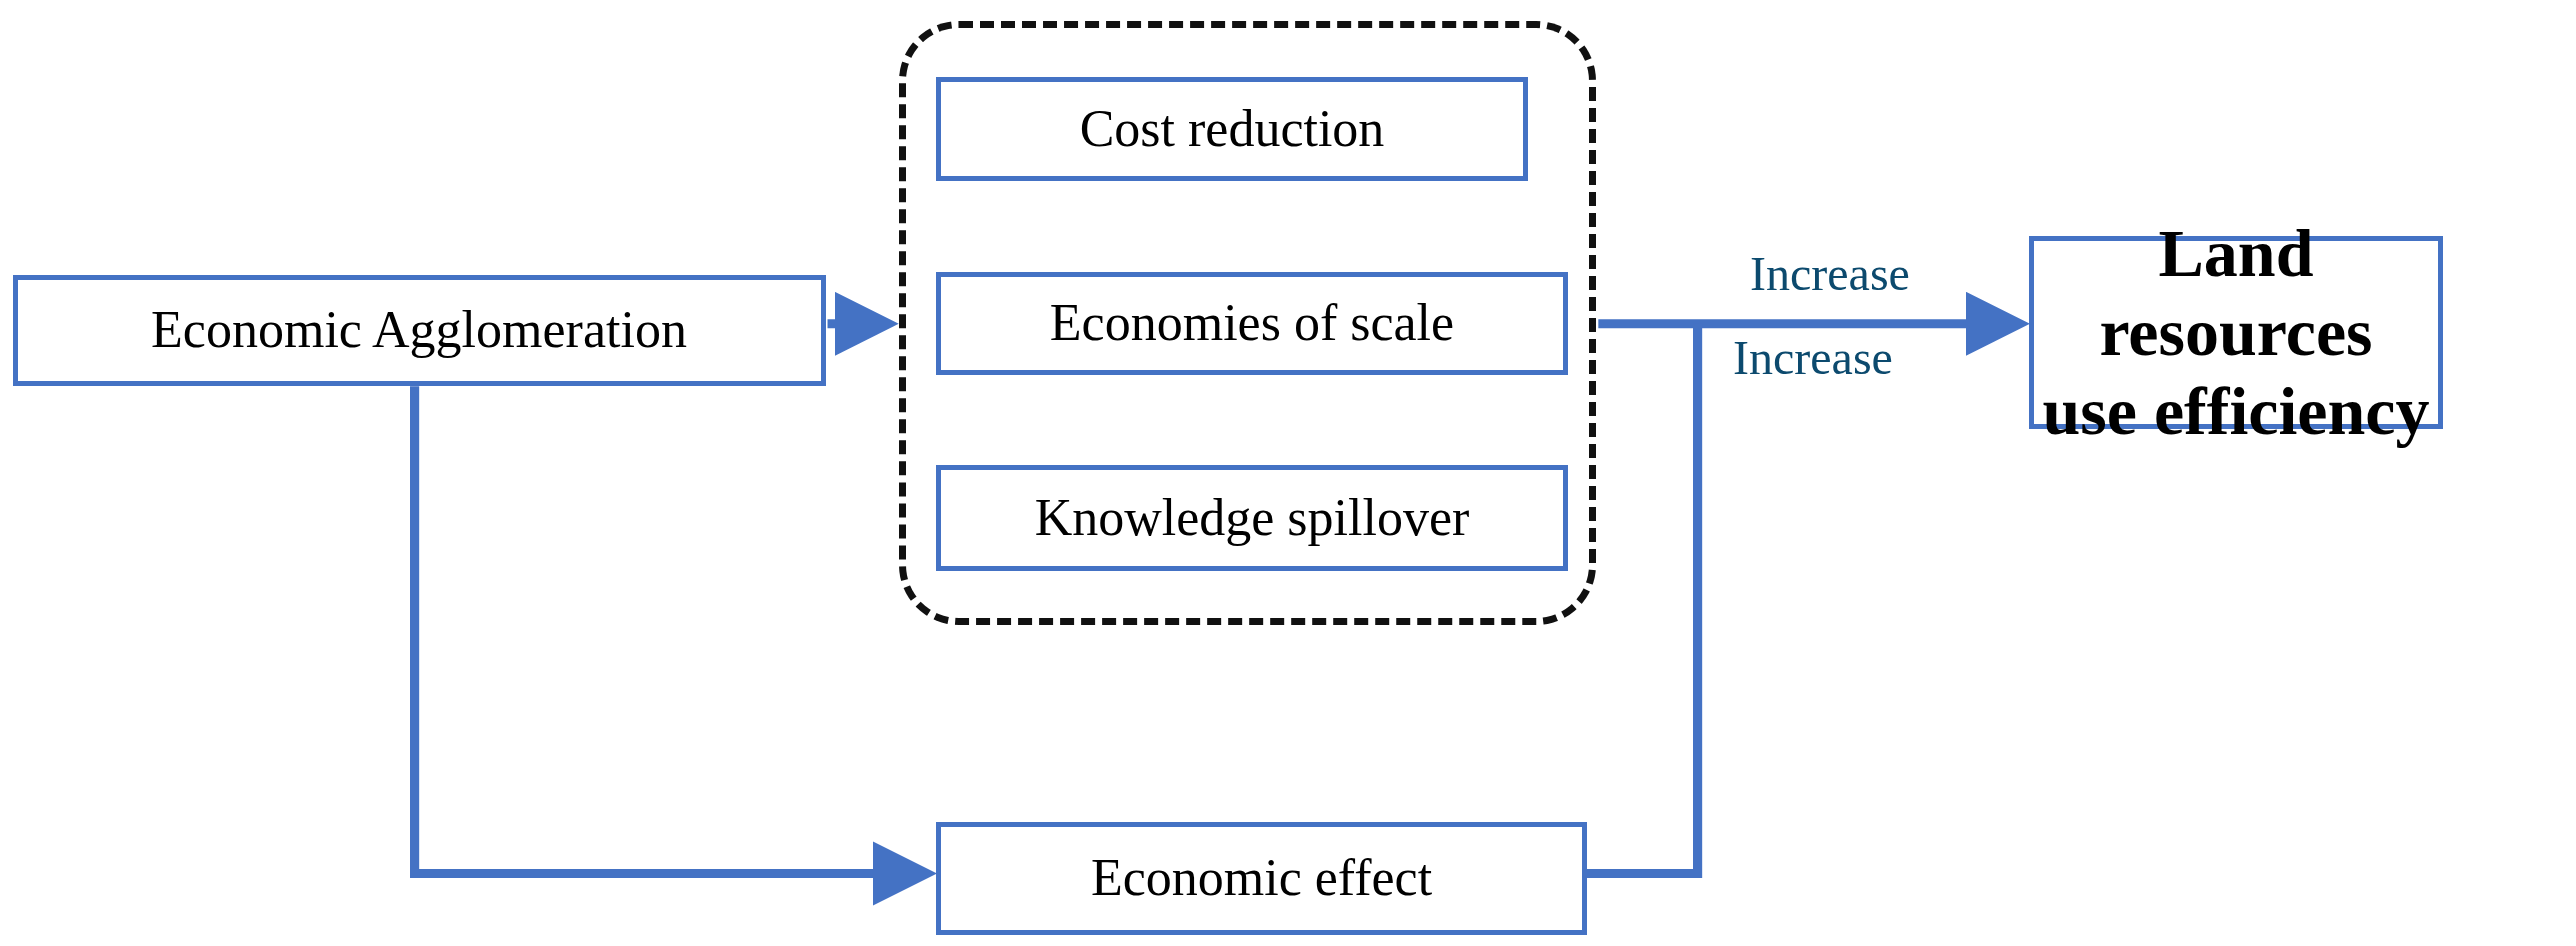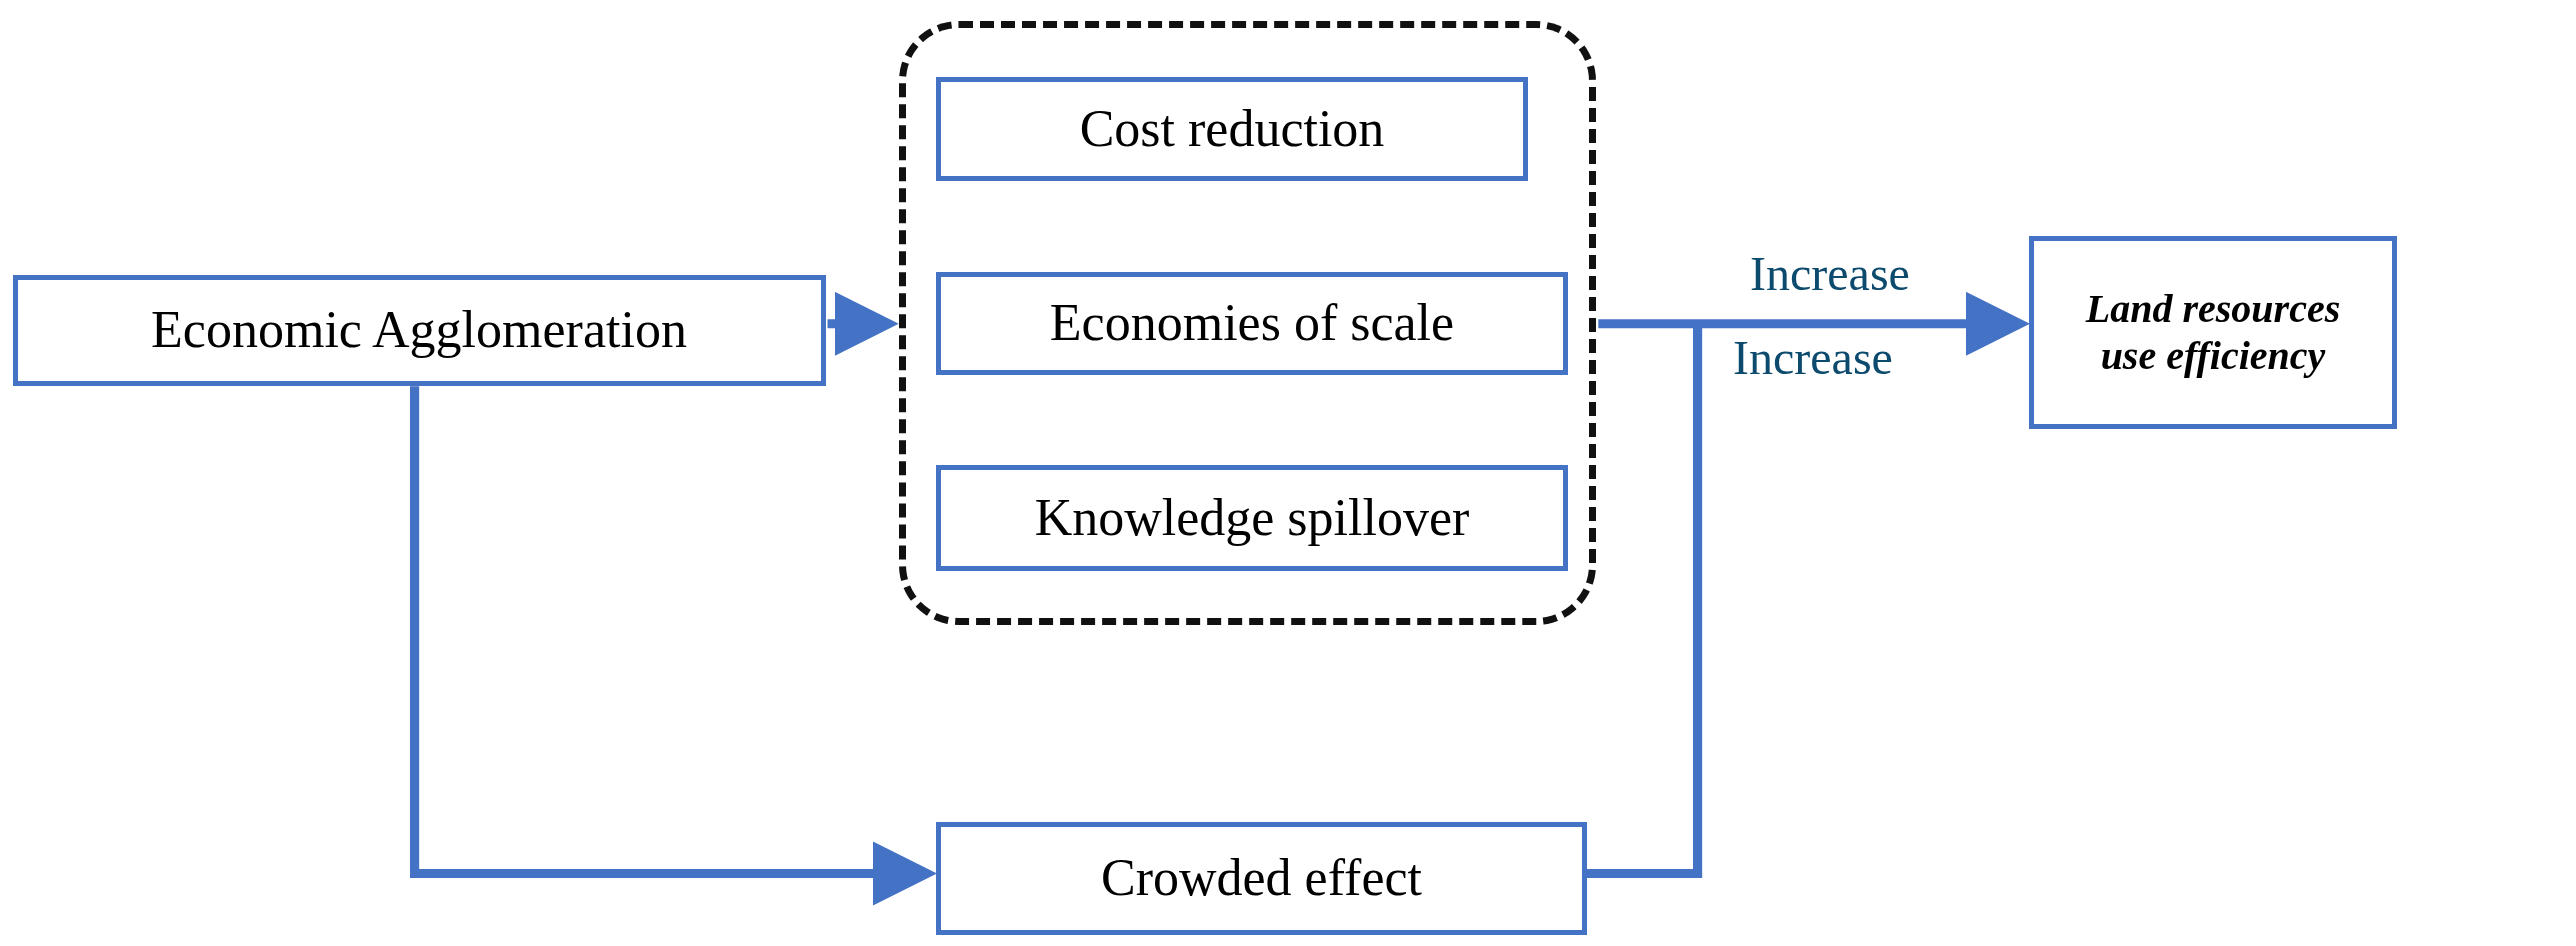--- a/index.html
+++ b/index.html
@@ -46,26 +46,25 @@
     top: 275px;
     width: 813px;
     height: 111px;
     border: 5.8px solid #4472C4;
     font-weight: normal;
     font-size: 52px;
   }
   #node-land-resources {
     left: 2029px;
     top: 236px;
-    width: 368px;
+    width: 414px;
     height: 193px;
     border: 5.8px solid #4472C4;
     font-weight: bold;
-    font-size: 40px;
-    font-style: italic;
+    font-size: 68px;
   }
   
   #node-cost-reduction {
     left: 936px;
     top: 77px;
     width: 592px;
     height: 104px;
     border: 5px solid #4472C4;
     font-size: 52px;
   }
@@ -164,21 +163,21 @@
 
   <div class="node" id="node-knowledge-spillover">
     <span class="node-label">Knowledge spillover</span>
   </div>
 
   <div class="node" id="node-economies-of-scale">
     <span class="node-label">Economies of scale</span>
   </div>
 
   <div class="node" id="node-crowded-effect">
-    <span class="node-label">Crowded effect</span>
+    <span class="node-label">Economic effect</span>
   </div>
 
   <div class="node" id="node-land-resources">
     <span class="node-label"><span>Land resources</span><br><span>use efficiency</span></span>
   </div>
 
   <div class="edge-label" id="edge-label-increase">Increase</div>
 
   <div class="edge-label" id="edge-label-decrease">Increase</div>
 

